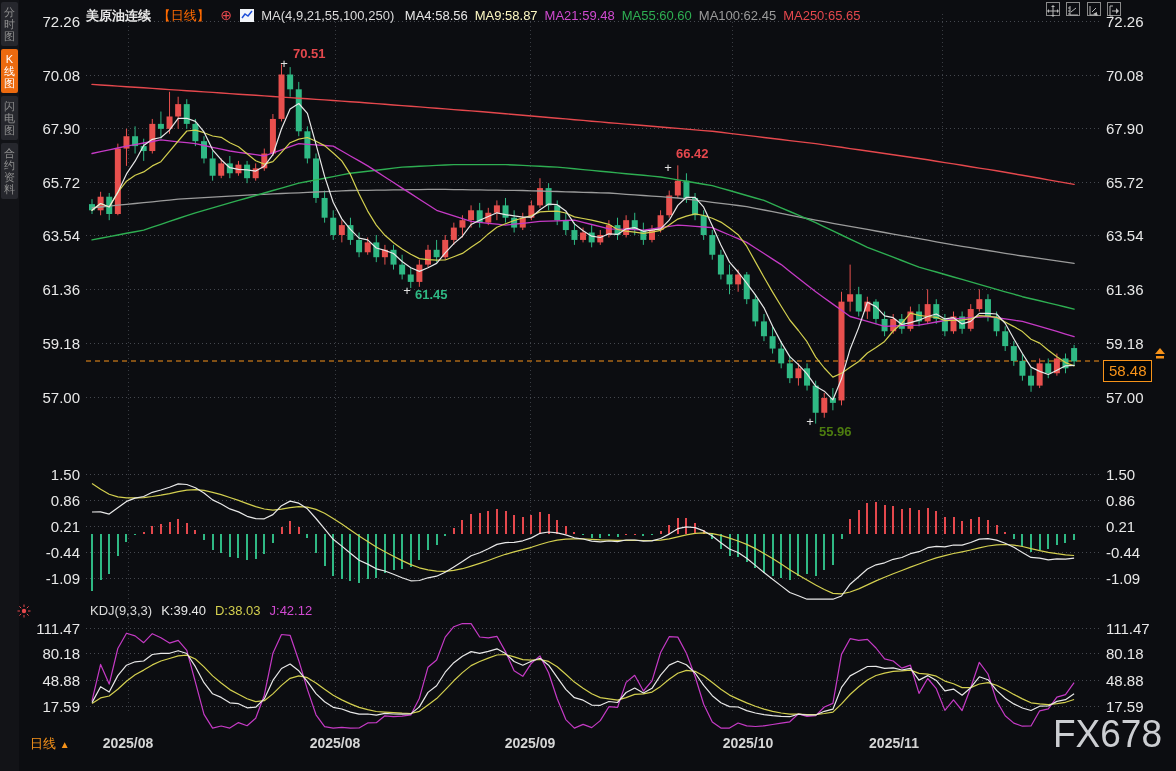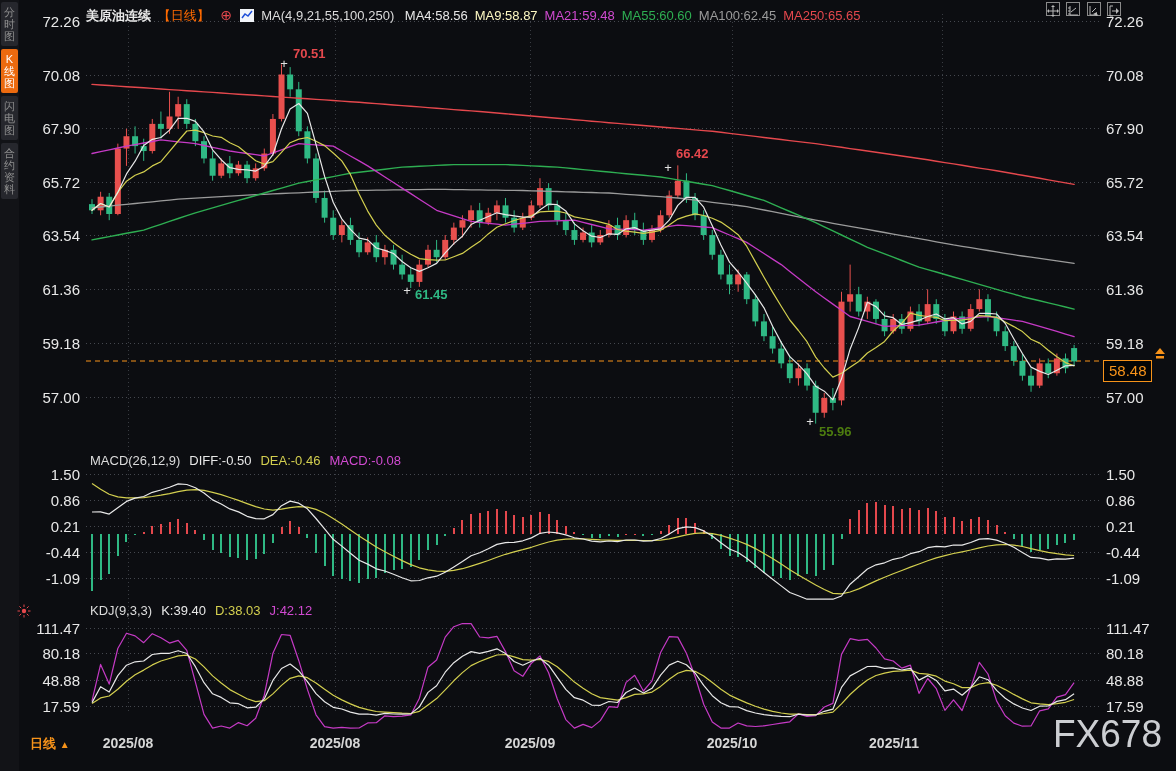--- a/index.html
+++ b/index.html
@@ -23,21 +23,21 @@
   .ax-left{width:52px;text-align:right}
   
   .anno{position:absolute;font-size:13px;font-weight:bold;white-space:nowrap}
   .cross{position:absolute;font-size:13px;color:#e2e2e2;transform:translate(-50%,-50%);font-weight:normal}
   
   #last-price-box{position:absolute;left:1103px;top:360px;width:49px;height:22px;
     border:1px solid #f7931a;background:#050505;color:#f7931a;font-size:15px;
     line-height:20px;padding-left:5px}
   
   #date-row{position:absolute;left:0;top:731px;width:1176px;height:24px}
-  #period-label{position:absolute;left:30px;top:4px;color:#f7931a;font-weight:bold;font-size:13px;cursor:pointer}
+  #period-label{position:absolute;left:30px;top:4px;color:#f7931a;font-weight:normal;font-size:13px;cursor:pointer}
   .date-label{position:absolute;top:4px;transform:translateX(-50%);font-size:14px;font-weight:bold;color:#d6d6d6}
   #toolbar{position:absolute;left:0;top:755px;width:1176px;height:16px;background:#020202;
            border-top:1px solid #262626;white-space:nowrap;padding-left:75px}
   .tb-item{display:inline-block;height:15px;line-height:15px;padding:0 9px;margin-right:2px;
            font-size:12px;color:#e8e8e8;background:#101010;border-right:1px solid #303030;cursor:pointer}
   .tb-item.active{background:#ec6a0f;color:#141414;font-weight:bold;border-right:none}
   .tb-item.vip{color:#ff8c1a;font-weight:bold}
   .tb-item.dim{color:#a6a6a6}
   .tb-item.mono{font-family:"Liberation Mono",monospace;font-size:11px}
   #watermark{position:absolute;left:1053px;top:714px;font-size:37px;color:#ccced2;
@@ -530,21 +530,20 @@
       <div class="ax-label ax-left" style="left:28px;top:628px">111.47</div>
       <div class="ax-label" style="left:1106px;top:628px">111.47</div>
       <div class="ax-label ax-left" style="left:28px;top:653px">80.18</div>
       <div class="ax-label" style="left:1106px;top:653px">80.18</div>
       <div class="ax-label ax-left" style="left:28px;top:680px">48.88</div>
       <div class="ax-label" style="left:1106px;top:680px">48.88</div>
       <div class="ax-label ax-left" style="left:28px;top:706px">17.59</div>
       <div class="ax-label" style="left:1106px;top:706px">17.59</div>
     </div>
 
-  <div id="macd-legend" class="legend-row" style="left:90px;top:453px"><span style="color:#dcdcdc">MACD(26,12,9)</span><span style="color:#e8e8e8">DIFF:-0.50</span><span style="color:#d3cf4f">DEA:-0.46</span><span style="color:#d14ad1">MACD:-0.08</span></div>
   <div id="kdj-legend" class="legend-row" style="left:90px;top:603px"><span style="color:#dcdcdc">KDJ(9,3,3)</span><span style="color:#e8e8e8">K:39.40</span><span style="color:#d3cf4f">D:38.03</span><span style="color:#d14ad1">J:42.12</span></div>
 
   <span class="abs" style="left:17px;top:604px">
     <svg width="14" height="14">
         <circle cx="7" cy="7" r="2.2" fill="#e5484d"></circle>
         <g stroke="#e5484d" stroke-width="1">
           <path d="M7 0.5v2.5M7 11v2.5M0.5 7h2.5M11 7h2.5M2.4 2.4l1.8 1.8M9.8 9.8l1.8 1.8M11.6 2.4L9.8 4.2M4.2 9.8l-1.8 1.8"></path>
         </g>
       </svg>
   </span>
@@ -568,19 +567,19 @@
         <path d="M7 0l5 6H2z" fill="#f7931a"></path>
         <rect x="3" y="8" width="8" height="2.5" fill="#f7931a"></rect>
       </svg>
   </span>
 
   <div id="date-row">
     <span id="period-label">
       <span>日线</span>
       <span style="font-size:10px"> ▲</span>
     </span>
-    <span id="date-labels"><span class="date-label" style="left:128px">2025/08</span><span class="date-label" style="left:335px">2025/08</span><span class="date-label" style="left:530px">2025/09</span><span class="date-label" style="left:732px">2025/10</span><span class="date-label" style="left:894px">2025/11</span></span>
+    <span id="date-labels"><span class="date-label" style="left:128px">2025/08</span><span class="date-label" style="left:335px">2025/08</span><span class="date-label" style="left:530px">2025/09</span><span class="date-label" style="left:748px">2025/10</span><span class="date-label" style="left:894px">2025/11</span></span>
   </div>
 
 
   <div id="watermark">FX678</div>
 
 </div>
 
 </body></html>

